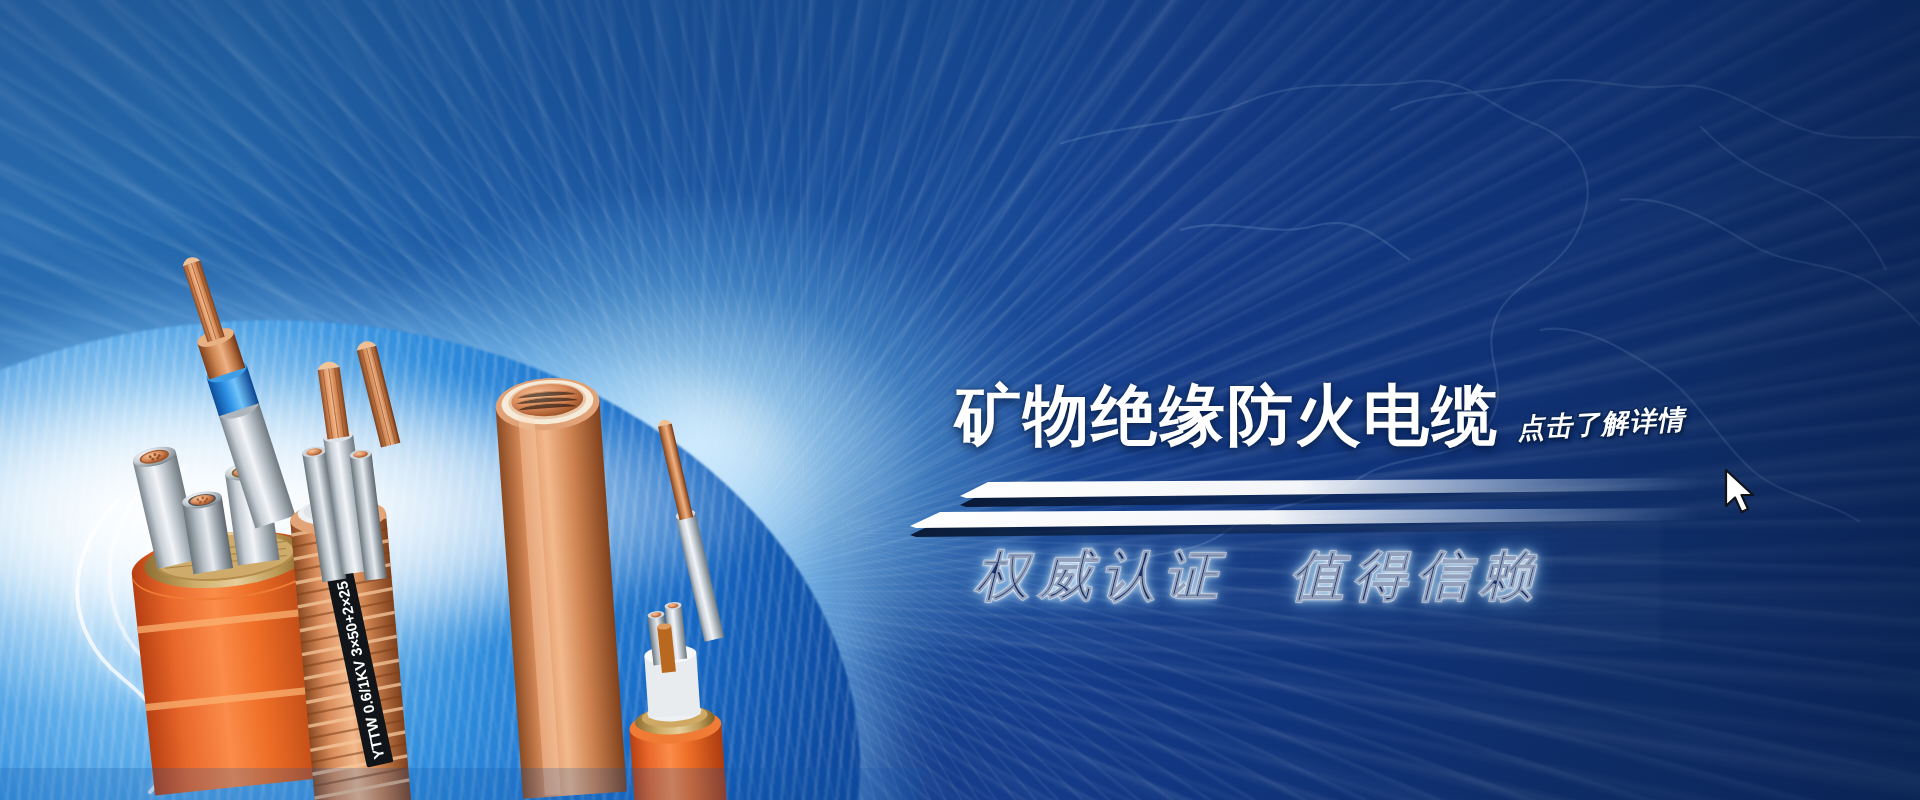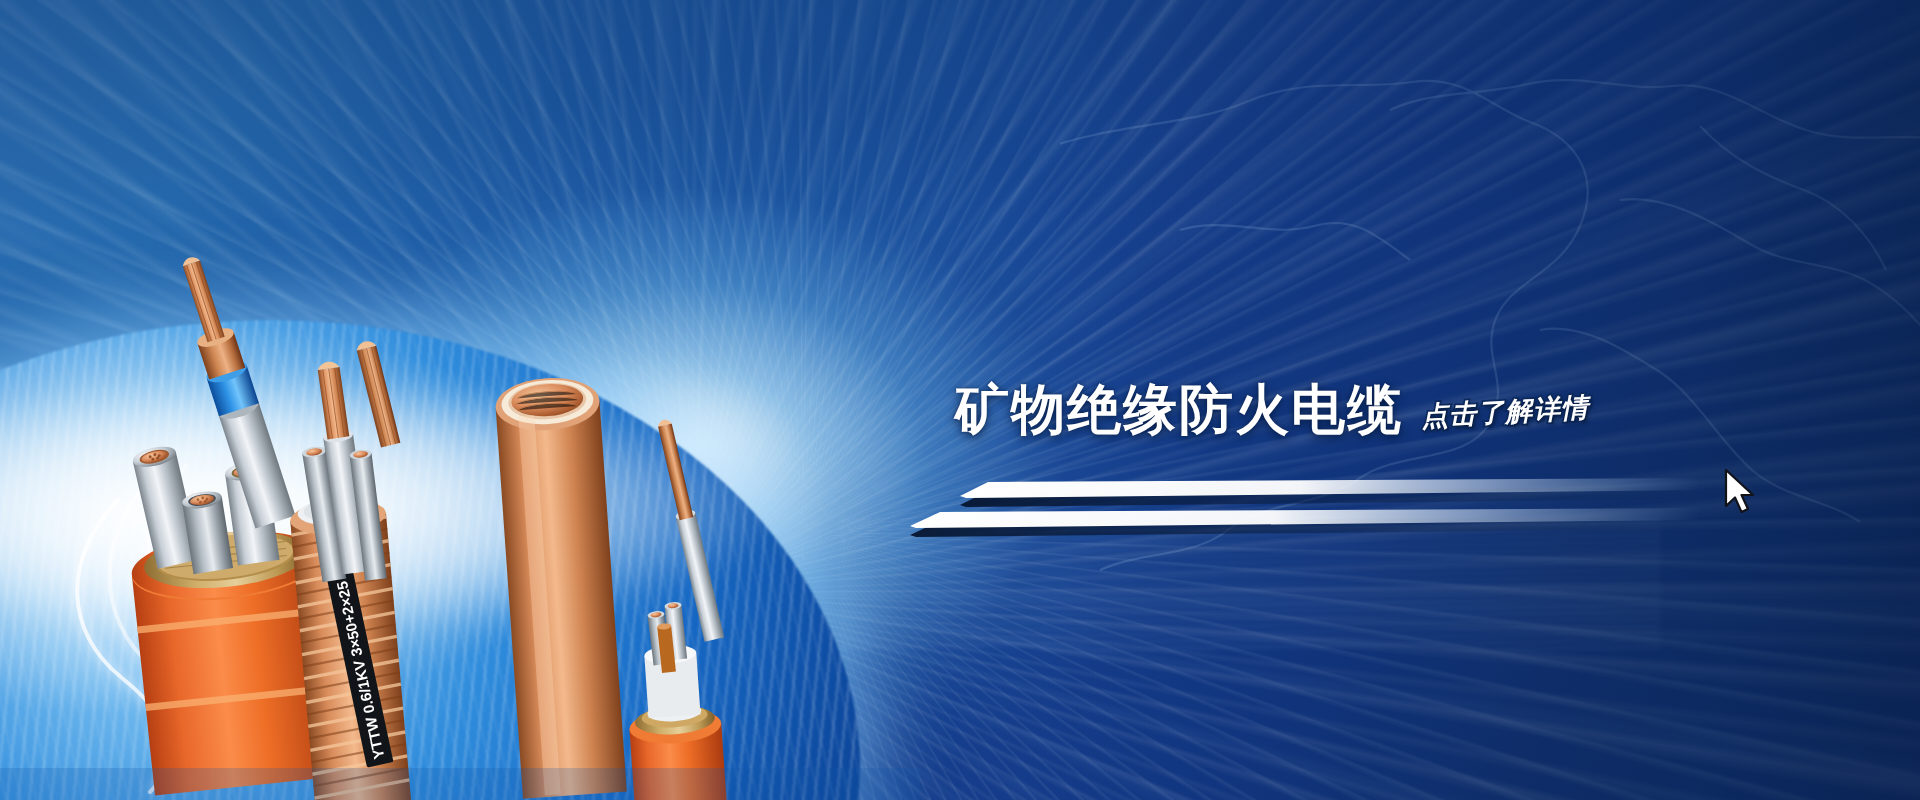--- a/index.html
+++ b/index.html
@@ -121,21 +121,21 @@
     position:absolute; left:900px; top:330px; width:960px; height:330px;
   }
   .subtitle{
     position:absolute; left:82px; top:14px;
     font-size:23px; font-weight:700; color:#ffffff;
     letter-spacing:.5px; white-space:nowrap;
     text-shadow:0 2px 5px rgba(4,24,60,.75), 0 0 2px rgba(8,30,70,.9);
   }
   .headline-row{ position:absolute; left:55px; top:52px; display:flex; align-items:flex-end; }
   .headline{
-    font-size:54px; font-weight:900; color:#ffffff;
+    font-size:66px; font-weight:900; color:#ffffff;
     letter-spacing:2px; line-height:1; white-space:nowrap;
     text-shadow:0 3px 10px rgba(3,20,52,.75), 0 0 3px rgba(6,26,64,.6);
   }
   .cta{
     margin-left:18px; margin-bottom:6px;
     font-size:27px; font-weight:900; font-style:italic;
     color:#ffffff; white-space:nowrap; letter-spacing:1px;
     transform:rotate(-3.2deg);
     -webkit-text-stroke:3.5px #0e2a5c;
     paint-order:stroke fill;
@@ -515,20 +515,21 @@
         </defs>
 
         <path d="M60 20 L88 6 L800 2 L800 14 L66 22 Z" fill="url(#barshadow)" transform="translate(0,7)"></path>
         <path d="M60 18 L88 4 L800 0 L800 12 L66 20 Z" fill="url(#barg)"></path>
 
         <path d="M10 50 L40 36 L800 32 L800 44 L16 52 Z" fill="url(#barshadow)" transform="translate(0,7)"></path>
         <path d="M10 48 L40 34 L800 30 L800 42 L16 50 Z" fill="url(#barg)"></path>
       </svg>
     </div>
 
+    <div class="tagline">权威认证　值得信赖</div>
   </div>
 
   <div class="cursor">
     <svg viewBox="0 0 36 48" aria-hidden="true">
       <path d="M3 2 L3 38 L12 29.5 L18.5 44 L25 41 L18.5 27 L30 27 Z" fill="#ffffff" stroke="#111318" stroke-width="2.2" stroke-linejoin="round"></path>
     </svg>
   </div>
 
 </div>
 

